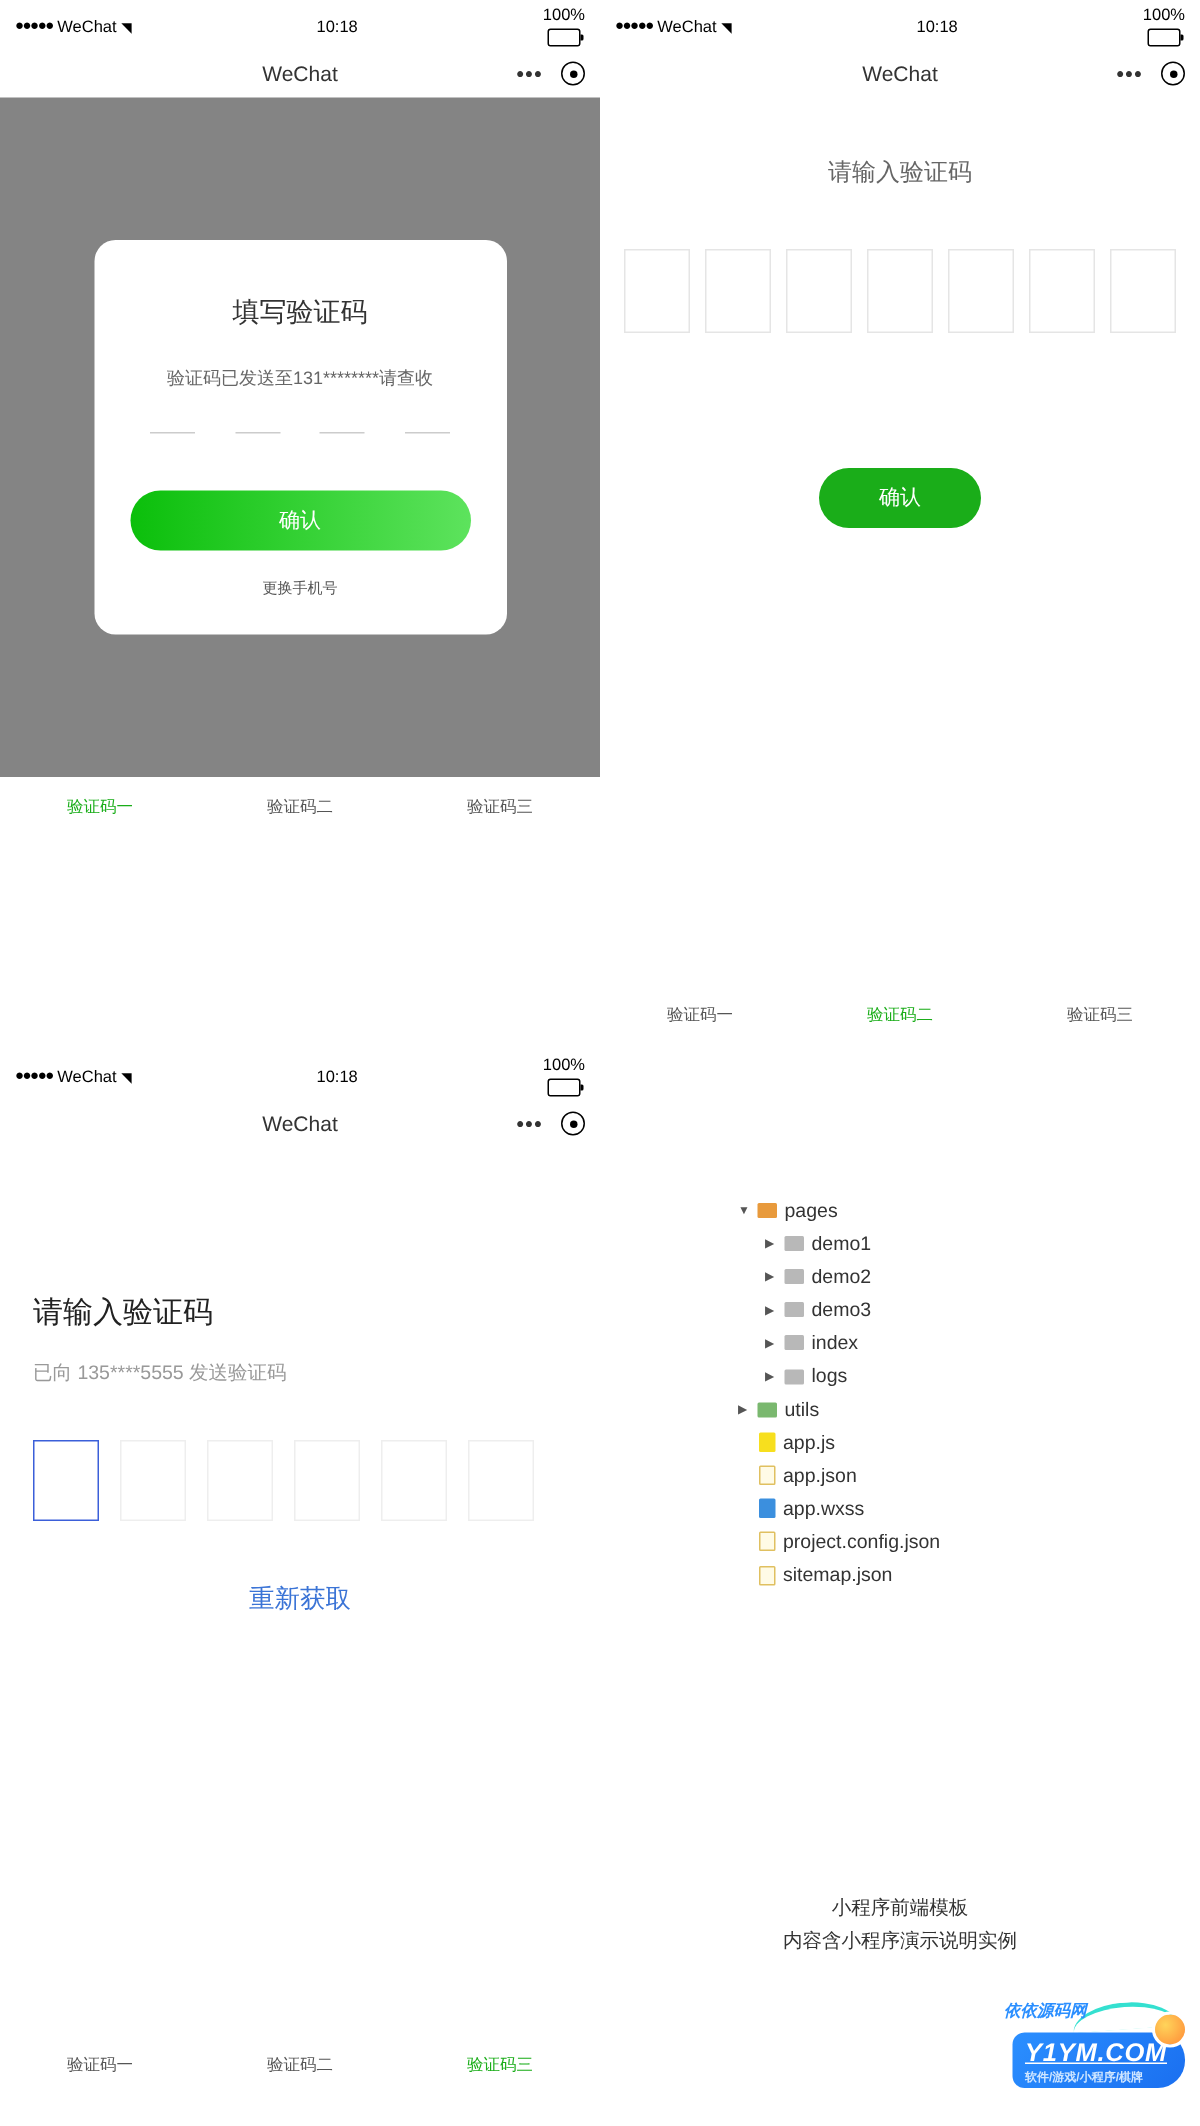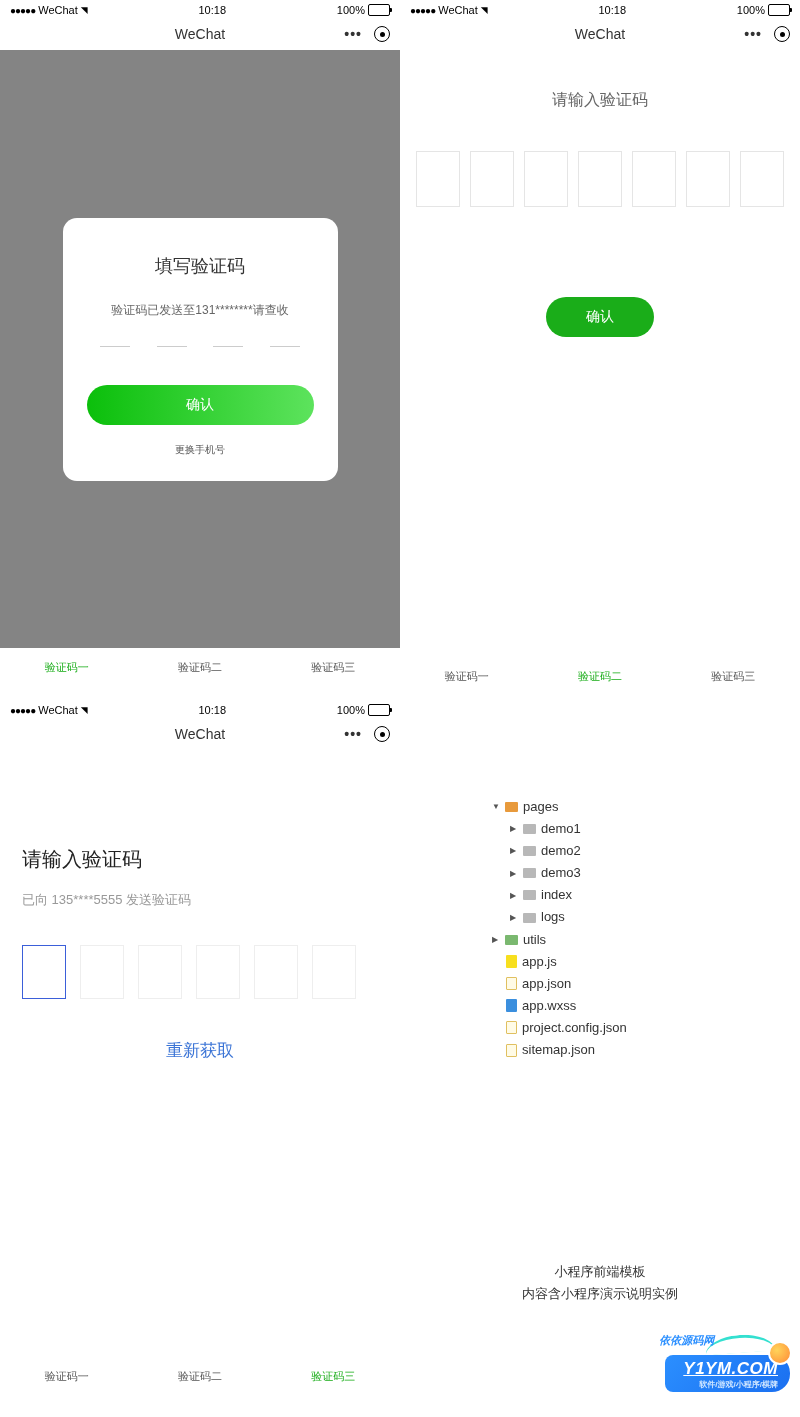--- a/index.html
+++ b/index.html
@@ -5,34 +5,34 @@
   * { margin: 0; padding: 0; box-sizing: border-box; }
   body { font-family: "Microsoft YaHei", "PingFang SC", sans-serif; background: #fff; width: 800px; }
   .grid { display: grid; grid-template-columns: 400px 400px; grid-template-rows: 700px 700px; }
   .phone { position: relative; width: 400px; height: 700px; background: #fff; overflow: hidden; }
 
   
   .statusbar { display: flex; justify-content: space-between; align-items: center; padding: 4px 10px 2px; font-size: 11px; color: #000; }
   .sb-left { display: flex; align-items: center; gap: 3px; }
   .dots { letter-spacing: -1px; font-size: 10px; }
   .wifi-icon { font-size: 9px; }
-  .sb-right { display: flex; align-items: center; gap: 3px; font-size: 11px; }
+  .sb-right { display: flex; align-items: center; gap: 3px; font-size: 11px; flex-direction: column; }
   .battery-icon { width: 22px; height: 12px; border: 1px solid #000; border-radius: 2px; position: relative; }
   .battery-icon::after { content: ''; position: absolute; right: -3px; top: 3px; width: 2px; height: 4px; background: #000; border-radius: 0 1px 1px 0; }
   .battery-fill { background: #000; width: 100%; height: 100%; border-radius: 1px; }
 
   
   .titlebar { display: flex; justify-content: center; align-items: center; height: 32px; position: relative; font-size: 14px; color: #333; }
   .tb-actions { position: absolute; right: 10px; display: flex; align-items: center; gap: 12px; }
   .ellipsis-icon { font-size: 14px; letter-spacing: 1px; font-weight: 700; }
   .target-icon { width: 16px; height: 16px; border: 1.5px solid #000; border-radius: 50%; display: flex; align-items: center; justify-content: center; }
   .target-icon::after { content: ''; width: 5px; height: 5px; background: #000; border-radius: 50%; }
 
   
-  .p1-body { background: #848484; height: 598px; display: flex; align-items: center; justify-content: center; }
+  .p1-body { background: #848484; height: 453px; display: flex; align-items: center; justify-content: center; }
   .p1-card { background: #fff; width: 275px; border-radius: 14px; padding: 36px 24px 24px; text-align: center; }
   .p1-title { font-size: 18px; color: #333; margin-bottom: 24px; font-weight: 500;}
   .p1-sub { font-size: 12px; color: #666; margin-bottom: 24px; }
   .p1-inputs { display: flex; justify-content: space-around; margin-bottom: 38px; }
   .p1-inputs .cell { width: 30px; height: 4px; border-bottom: 1px solid #ccc; }
   .p1-confirm { background: linear-gradient(90deg, #0bbf0b 0%, #5de35d 100%); color: #fff; font-size: 14px; height: 40px; border-radius: 20px; display: flex; align-items: center; justify-content: center; margin-bottom: 18px; cursor: pointer; }
   .p1-change { font-size: 10px; color: #555; }
 
   
   .tabs { display: flex; justify-content: space-around; font-size: 11px; color: #555; padding: 12px 0; }
@@ -66,23 +66,23 @@
   .fi-gray { background: #b8b8b8; }
   .fi-green { background: #7ab86f; }
   .file-icon { width: 11px; height: 13px; display: inline-block; border-radius: 1px; }
   .js-icon { background: #f7df1e; }
   .json-icon { border: 1px solid #e0c060; background: #fffbe6;}
   .wxss-icon { background: #3b8fde; }
   .p4-desc { text-align: center; font-size: 13px; color: #333; margin-top: 200px; line-height: 1.7; font-weight: 500;}
 
   
   .badge { position: absolute; bottom: 8px; right: 10px; }
-  .badge-bubble { background: linear-gradient(135deg, #2b8fff 0%, #1a6ff0 100%); color: #fff; border-radius: 8px 18px 18px 8px; padding: 4px 12px 2px 18px; font-style: italic; font-weight: 700; position: relative; }
+  .badge-bubble { background: linear-gradient(135deg, #2b8fff 0%, #1a6ff0 100%); color: #fff; border-radius: 8px 18px 18px 8px; padding: 4px 12px 2px 8px; font-style: italic; font-weight: 700; position: relative; }
   .badge-main { font-size: 17px; letter-spacing: 0.5px; text-decoration: underline;}
-  .badge-sub { font-size: 8px; color: #cfe6ff; font-style: normal; text-align: right;}
+  .badge-sub { font-size: 8px; color: #cfe6ff; font-style: normal; text-align: left;}
   .badge-dot { position: absolute; top: -14px; right: -2px; width: 24px; height: 24px; border-radius: 50%; background: radial-gradient(circle at 35% 35%, #ffd45a, #ff8a36); border: 2px solid #fff; }
   .badge-swoosh { position: absolute; top: -20px; left: 40px; width: 70px; height: 18px; border-top: 3px solid #34e0d0; border-radius: 50% 50% 0 0 / 100% 100% 0 0; transform: rotate(-4deg);}
   .badge-top-text { position: absolute; top: -22px; left: -6px; font-size: 11px; color: #2b8fff; font-weight: 700;}
 
   .p3 .tabs { position: absolute; bottom: 4px; width: 100%; }
 </style>
 </head>
 <body>
 
 <div class="grid">

